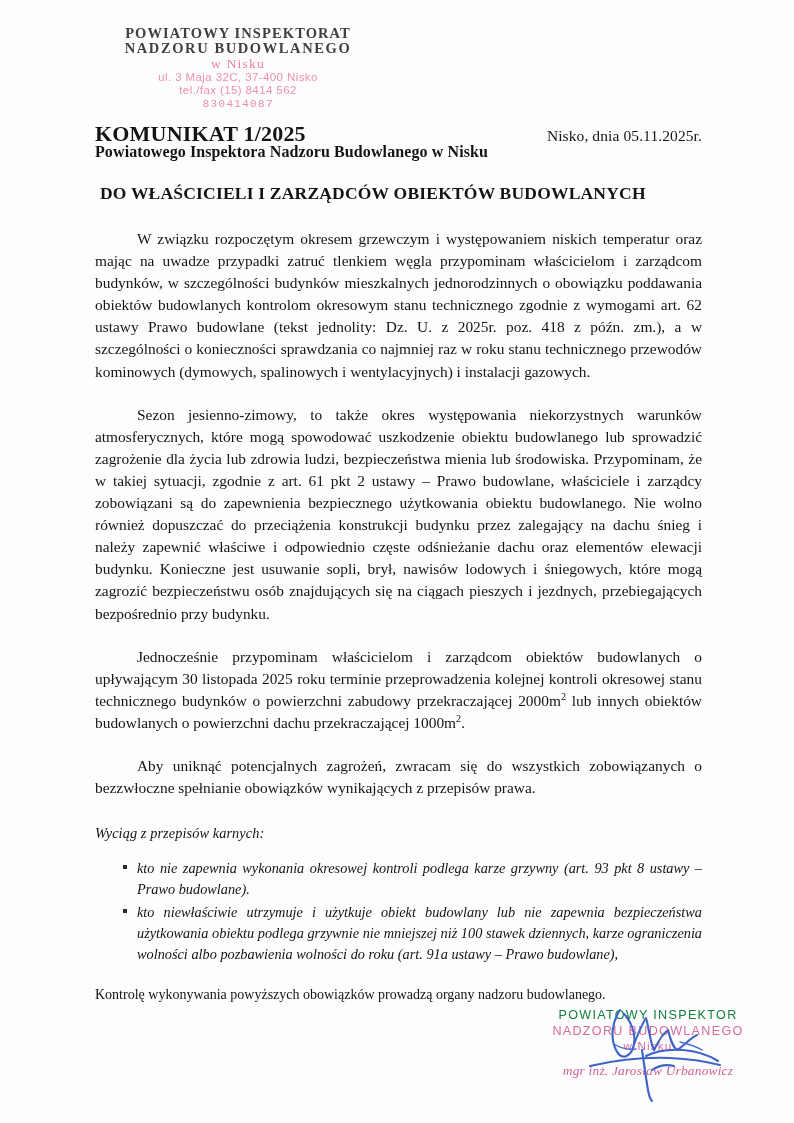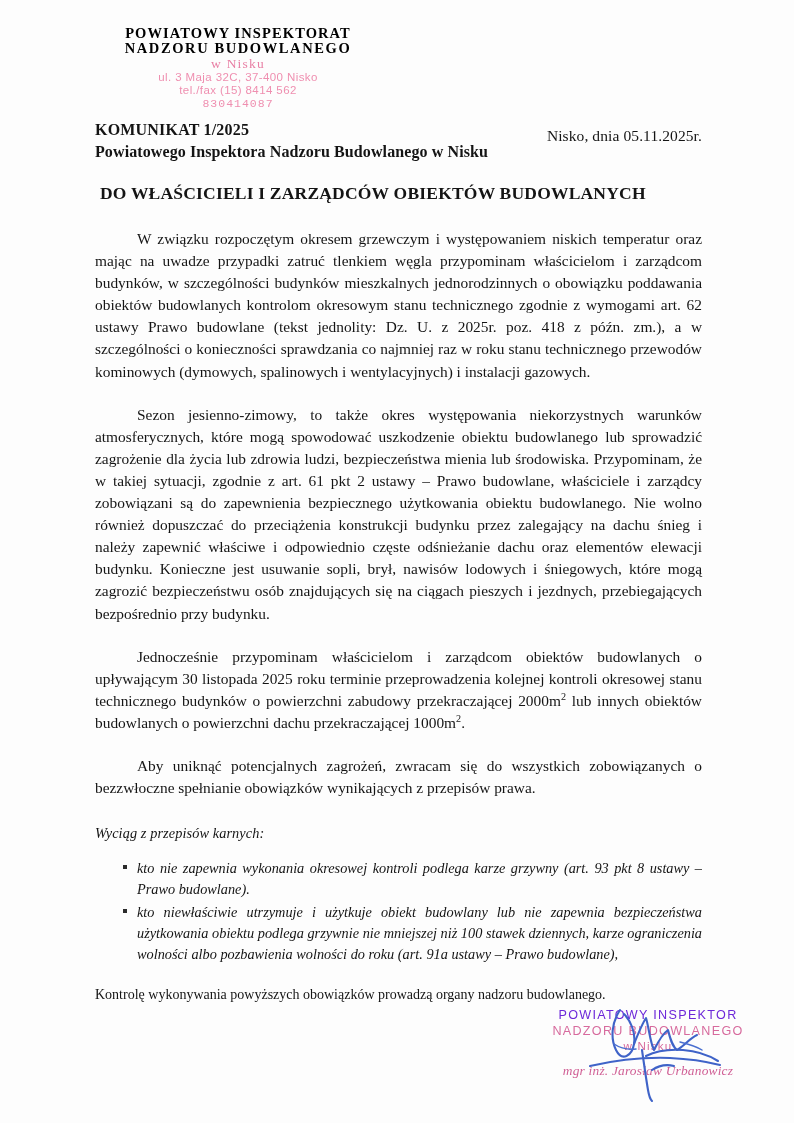--- a/index.html
+++ b/index.html
@@ -32,21 +32,21 @@
     color: #e87fa4;
     line-height: 1.04;
     user-select: none;
   }
   .header-stamp .hs-l1,
   .header-stamp .hs-l2 {
     font-family: "Liberation Serif", "DejaVu Serif", serif;
     font-weight: bold;
     font-size: 14.5px;
     letter-spacing: 1.1px;
-    color: #000000;
+    color: #404040;
   }
   .header-stamp .hs-l2 { letter-spacing: 1.6px; }
   .header-stamp .hs-l3 {
     font-family: "Liberation Serif", "DejaVu Serif", serif;
     font-size: 13.5px;
     letter-spacing: 1.2px;
     color: #e87fa4;
     margin-top: 1px;
   }
   .header-stamp .hs-l4,
@@ -68,21 +68,21 @@
     font-size: 15.5px;
     letter-spacing: 0.1px;
     margin-top: 45px;
   }
 
   
   .komunikat-title {
     position: absolute;
     left: 95px;
     top: 121px;
-    font-size: 16px;
+    font-size: 22px;
     font-weight: bold;
     letter-spacing: 0.2px;
   }
   .komunikat-sub {
     position: absolute;
     left: 95px;
     top: 143px;
     font-size: 16px;
     font-weight: bold;
     letter-spacing: 0.1px;
@@ -167,21 +167,21 @@
     position: absolute;
     left: 0;
     top: 0;
     width: 240px;
     text-align: center;
     color: #d96fa0;
     line-height: 1.25;
     font-family: "Liberation Sans", "DejaVu Sans", sans-serif;
     user-select: none;
   }
-  .sig-stamp .ss-l1 { font-size: 12.6px; letter-spacing: 1.3px; color: #6d28d9; }
+  .sig-stamp .ss-l1 { font-size: 12.6px; letter-spacing: 1.3px; color: #15803d; }
   .sig-stamp .ss-l2 { font-size: 12.6px; letter-spacing: 1.3px; color: #d76a9d; }
   .sig-stamp .ss-l3 { font-size: 11.6px; letter-spacing: 1.2px; color: #d76a9d; }
   .sig-stamp .ss-name {
     margin-top: 9px;
     font-family: "Liberation Serif", "DejaVu Serif", serif;
     font-style: italic;
     font-size: 13.4px;
     letter-spacing: 0.2px;
     color: #d05f95;
   }

